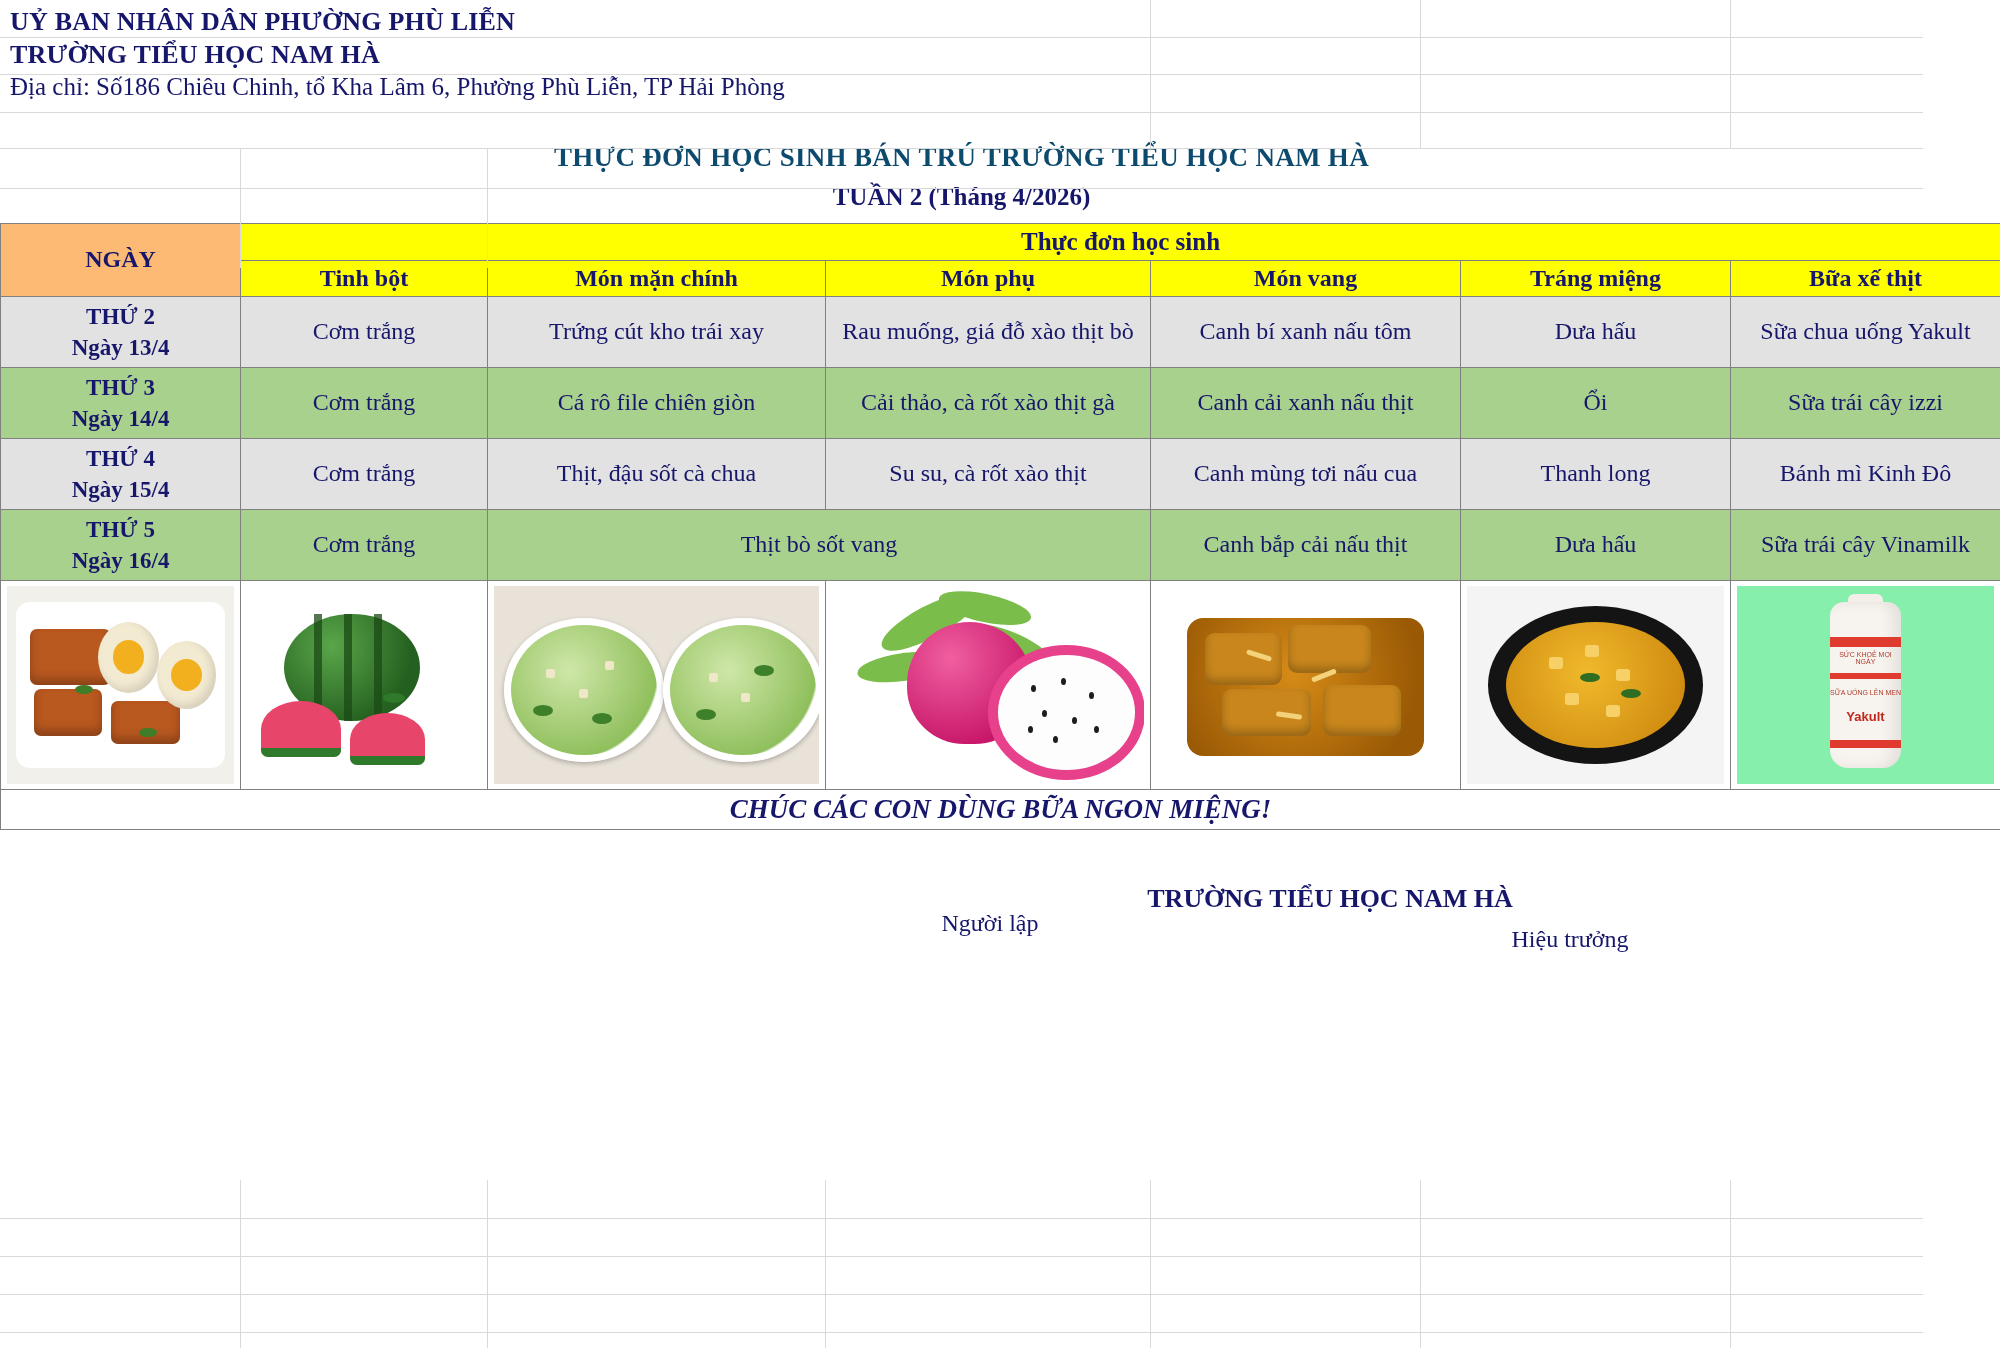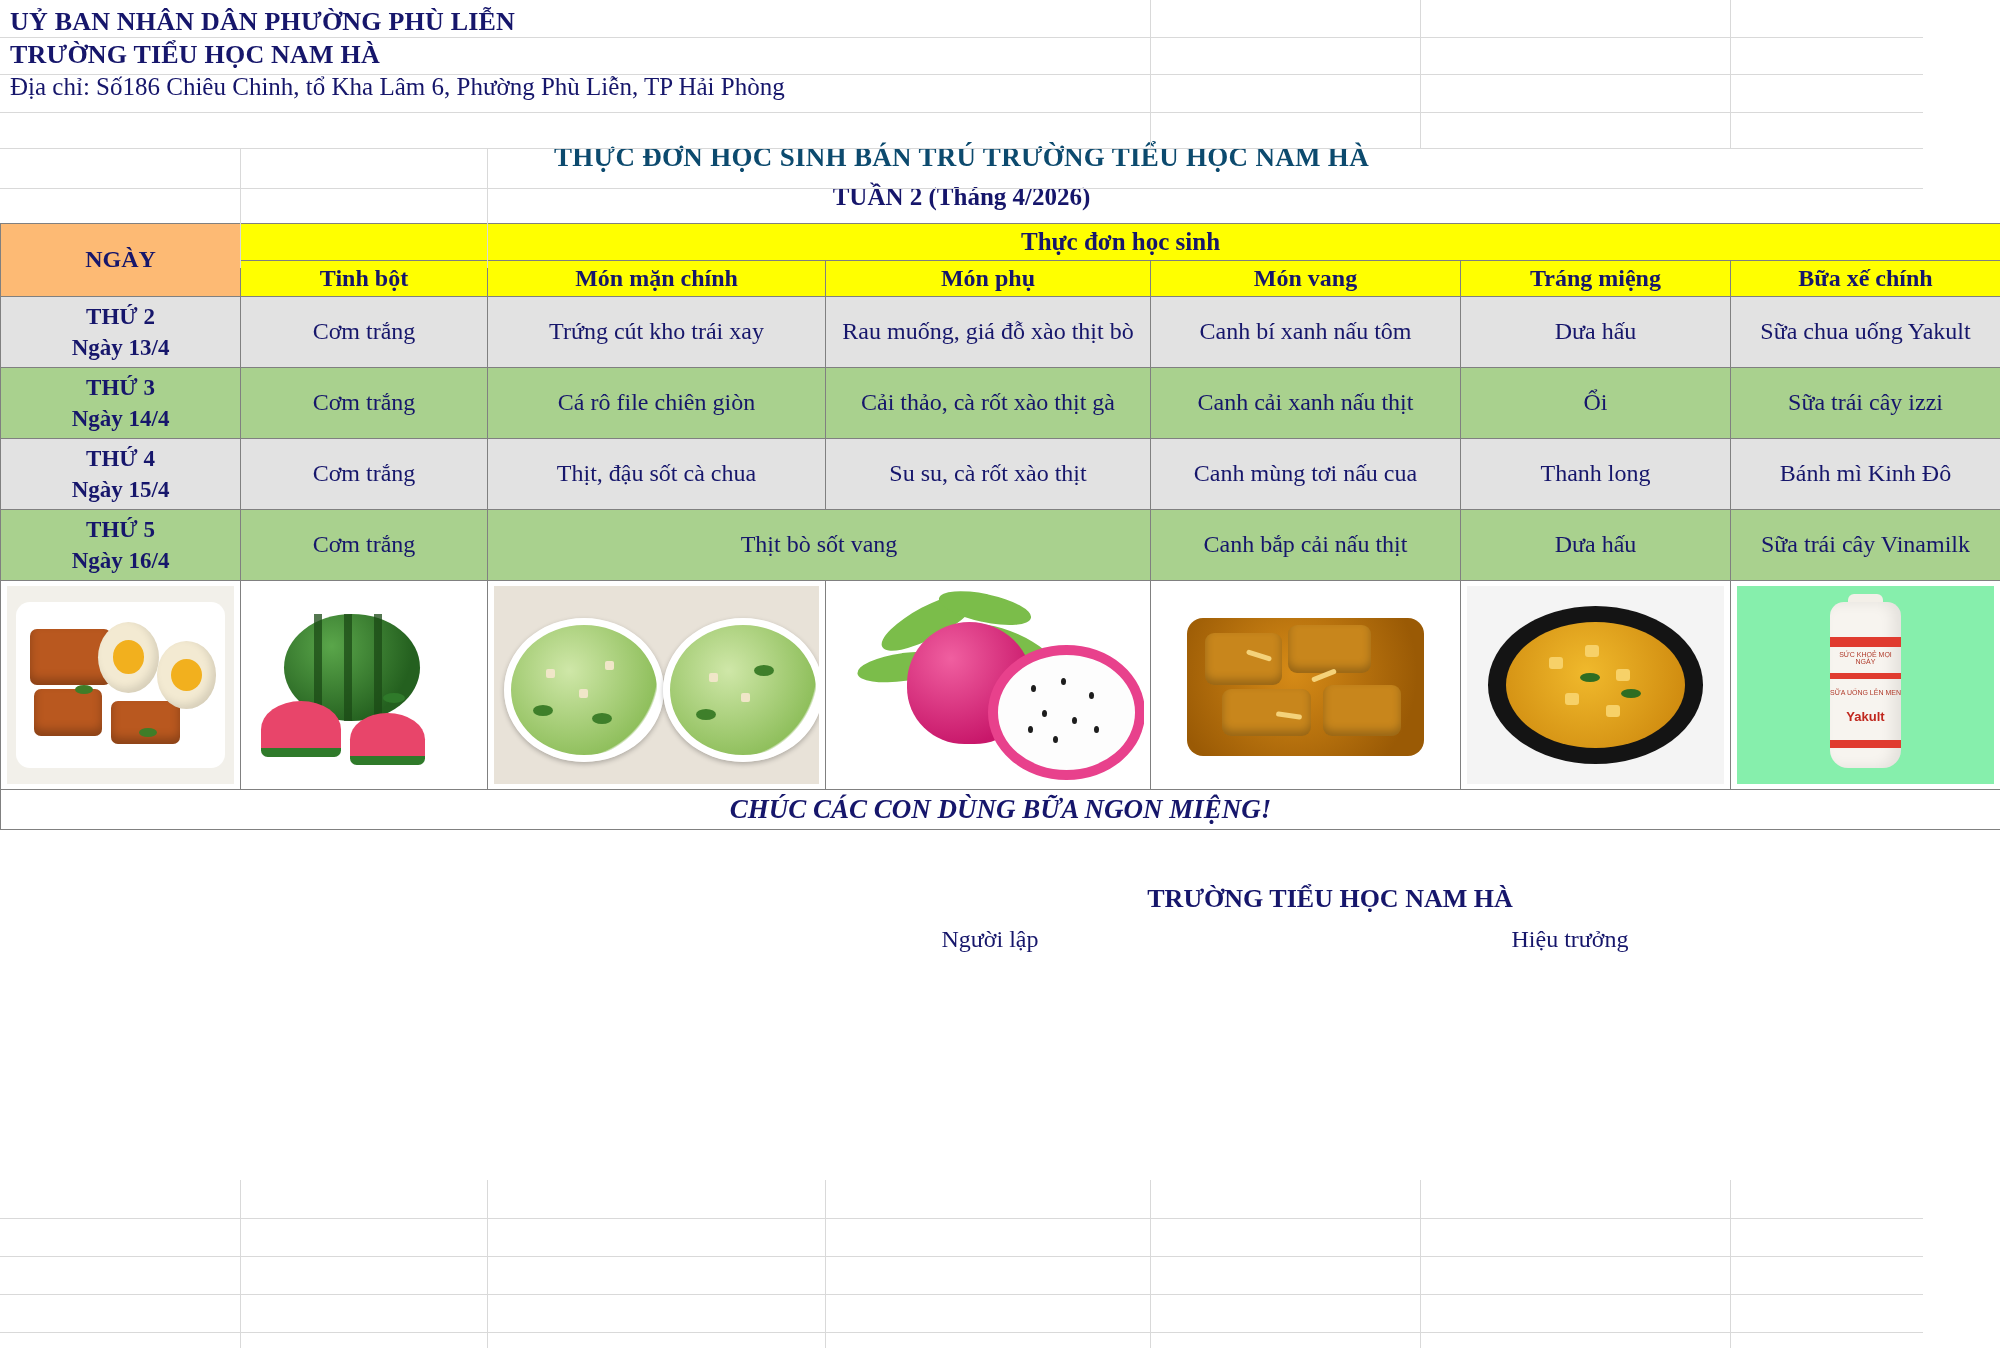--- a/index.html
+++ b/index.html
@@ -300,21 +300,21 @@
     top: 44px;
     width: 1000px;
     text-align: center;
     font-weight: bold;
     font-size: 26px;
     color: #16166b;
   }
   .footer .sign-left {
     position: absolute;
     left: 830px;
-    top: 86px;
+    top: 70px;
     width: 320px;
     text-align: center;
     font-size: 24px;
     color: #16166b;
   }
   .footer .sign-right {
     position: absolute;
     left: 1400px;
     top: 86px;
     width: 340px;
@@ -376,21 +376,21 @@
       <tr>
         <td rowspan="2" class="hdr-yellow">NGÀY</td>
         <td colspan="6" class="hdr-group">Thực đơn học sinh</td>
       </tr>
       <tr>
         <td class="hdr-sub">Tinh bột</td>
         <td class="hdr-sub">Món mặn chính</td>
         <td class="hdr-sub">Món phụ</td>
         <td class="hdr-sub">Món vang</td>
         <td class="hdr-sub">Tráng miệng</td>
-        <td class="hdr-sub">Bữa xế chính</td>
+        <td class="hdr-sub">Bữa xế thịt</td>
       </tr>
 
       <tr class="row-gray">
         <td class="day-cell">
           <div>THỨ 2</div>
           <div>Ngày 13/4</div>
         </td>
         <td class="dish">Cơm trắng</td>
         <td class="dish">Trứng cút kho trái xay</td>
         <td class="dish">Rau muống, giá đỗ xào thịt bò</td>

